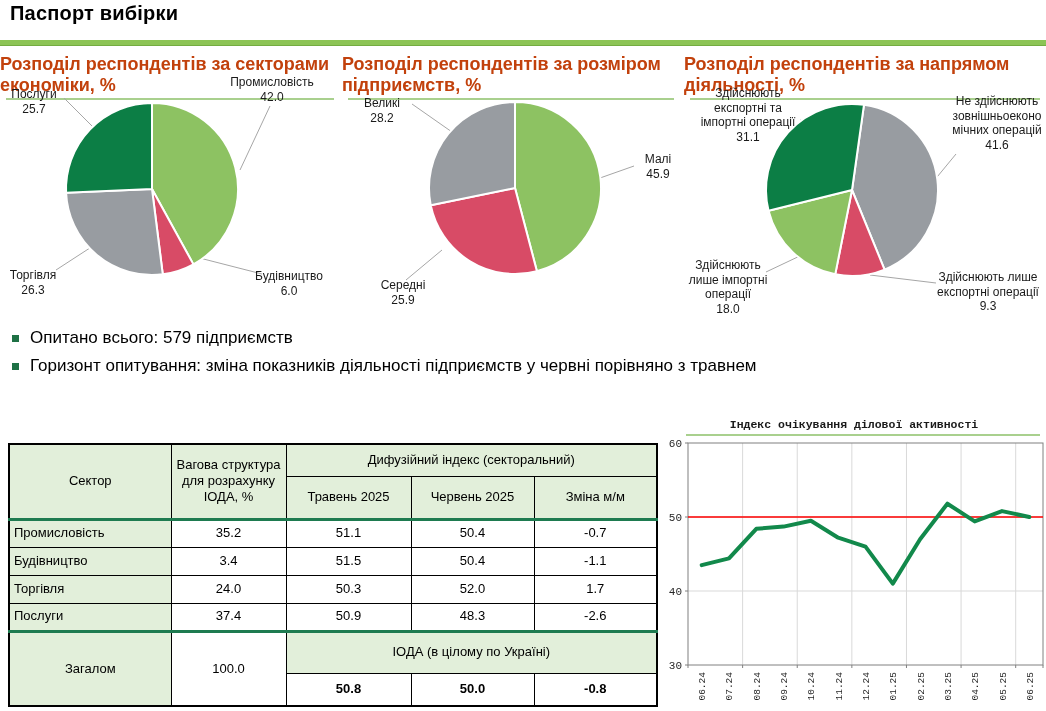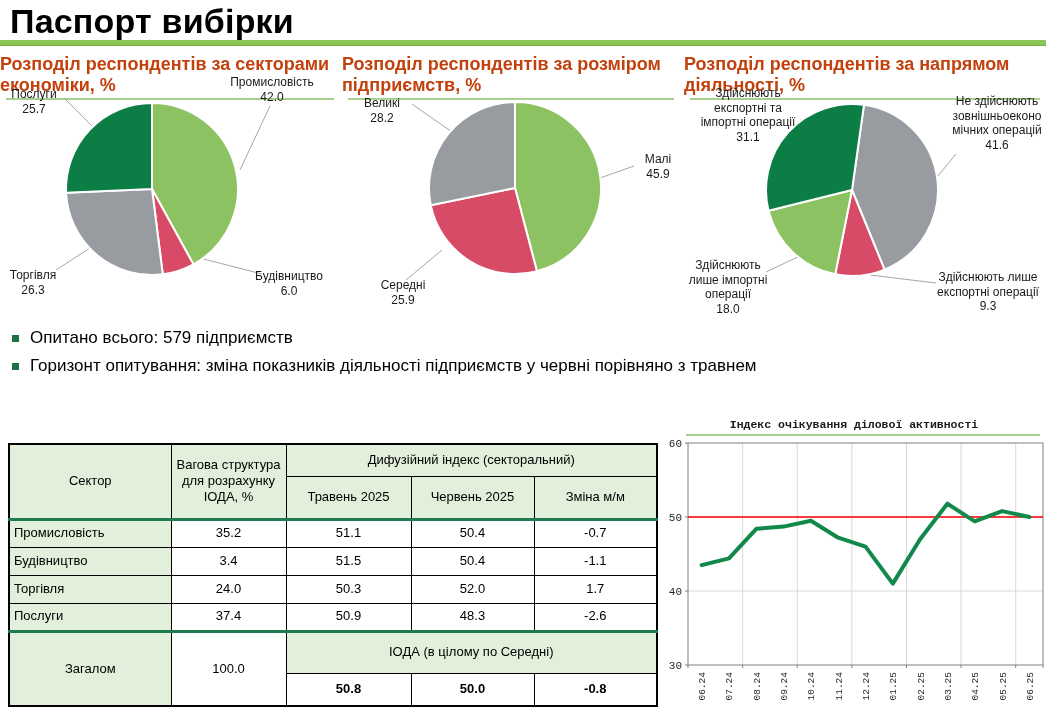--- a/index.html
+++ b/index.html
@@ -1,19 +1,19 @@
 <!DOCTYPE html>
 <html><head>
 <meta charset="utf-8">
 <style>
   html,body{margin:0;padding:0;background:#fff;}
   body{font-family:"Liberation Sans",sans-serif;color:#000;}
   .page{position:relative;width:1046px;height:711px;background:#fff;overflow:hidden;}
 
-  .main-title{position:absolute;left:10px;top:2px;font-size:34px;font-weight:bold;letter-spacing:.2px;}
+  .main-title{position:absolute;left:10px;top:2px;font-size:20px;font-weight:bold;letter-spacing:.2px;}
   .title-rule{position:absolute;left:0;top:40px;width:1046px;height:5px;background:#8CC455;border-bottom:1px solid #74AC41;}
 
   .chart-block{position:absolute;top:54px;height:272px;}
   #pie-block-0{left:0;width:340px;}
   #pie-block-1{left:342px;width:338px;}
   #pie-block-2{left:684px;width:362px;}
   .chart-title{font-size:18px;font-weight:bold;color:#c2410c;text-align:left;line-height:1.15;}
   .chart-title-underline{height:2px;background:#A9D08E;margin:3px 6px 0 6px;}
 
   .pie-svg{position:absolute;}
@@ -209,21 +209,21 @@
     <tr class="h-row">
       <td class="sector">Послуги</td>
       <td>37.4</td>
       <td>50.9</td>
       <td>48.3</td>
       <td>-2.6</td>
     </tr>
     <tr class="h-ioda">
       <th rowspan="2" class="gt">Загалом</th>
       <td rowspan="2" class="gt">100.0</td>
-      <th colspan="3" class="gt">ІОДА (в цілому по Середні)</th>
+      <th colspan="3" class="gt">ІОДА (в цілому по Україні)</th>
     </tr>
     <tr class="h-tot">
       <td class="bold">50.8</td>
       <td class="bold">50.0</td>
       <td class="bold">-0.8</td>
     </tr>
   </tbody>
     </table>
 
   <div id="line-block">

